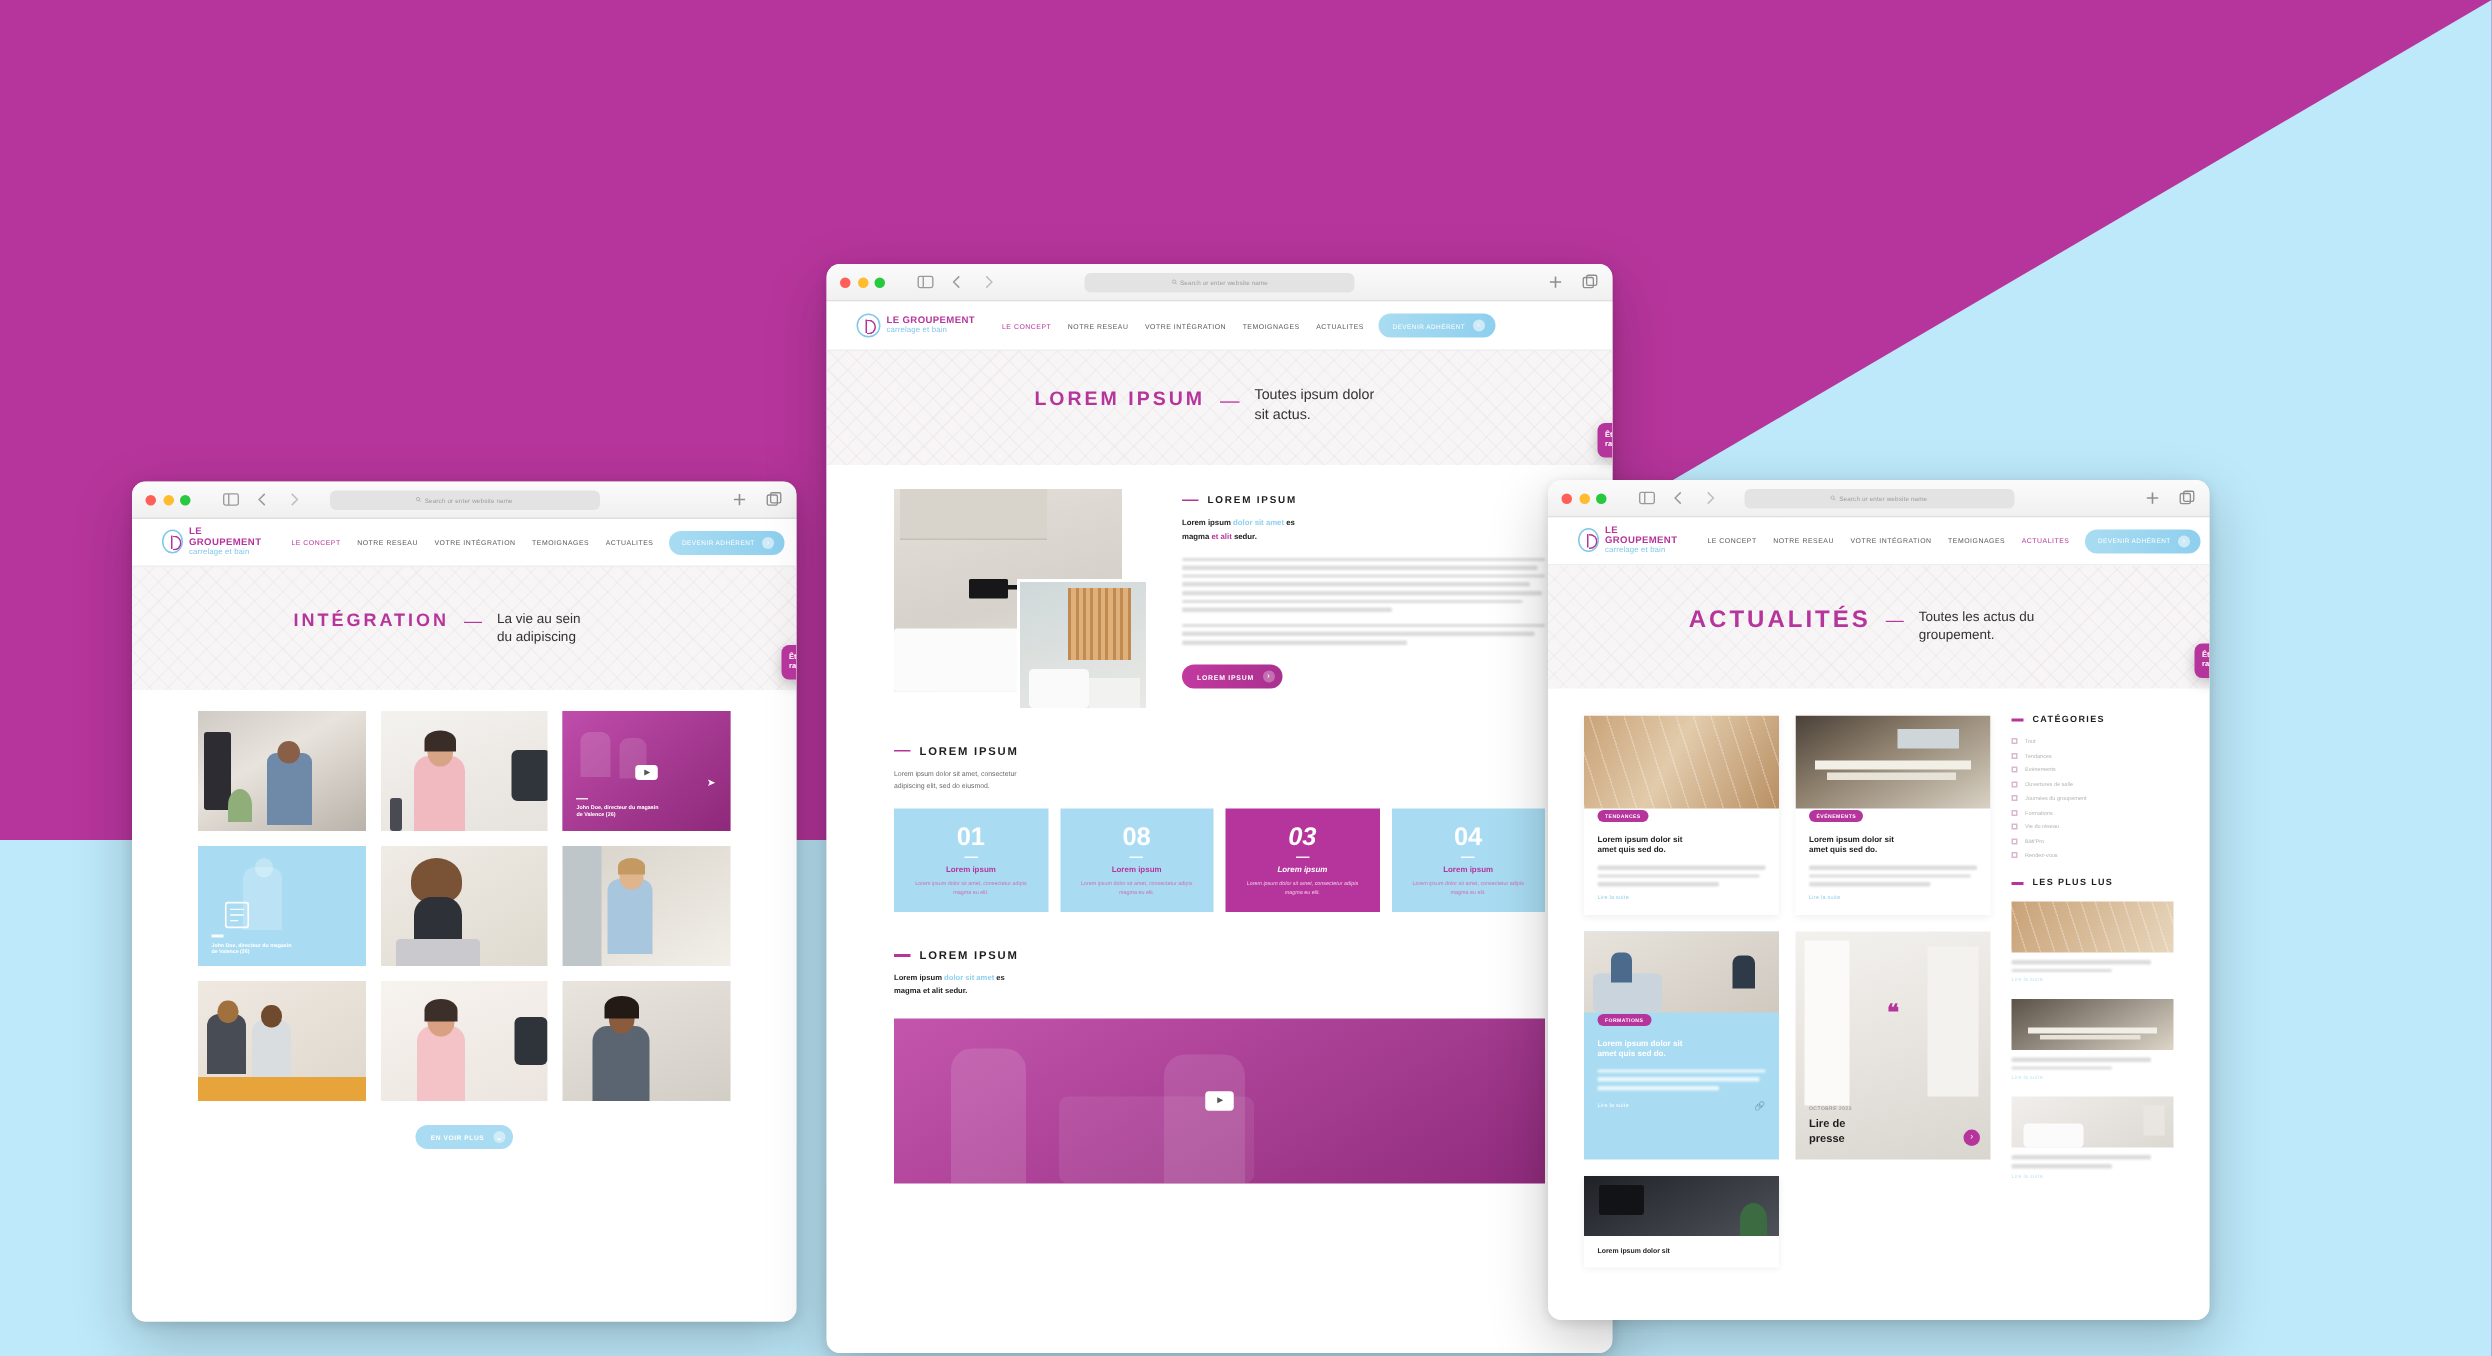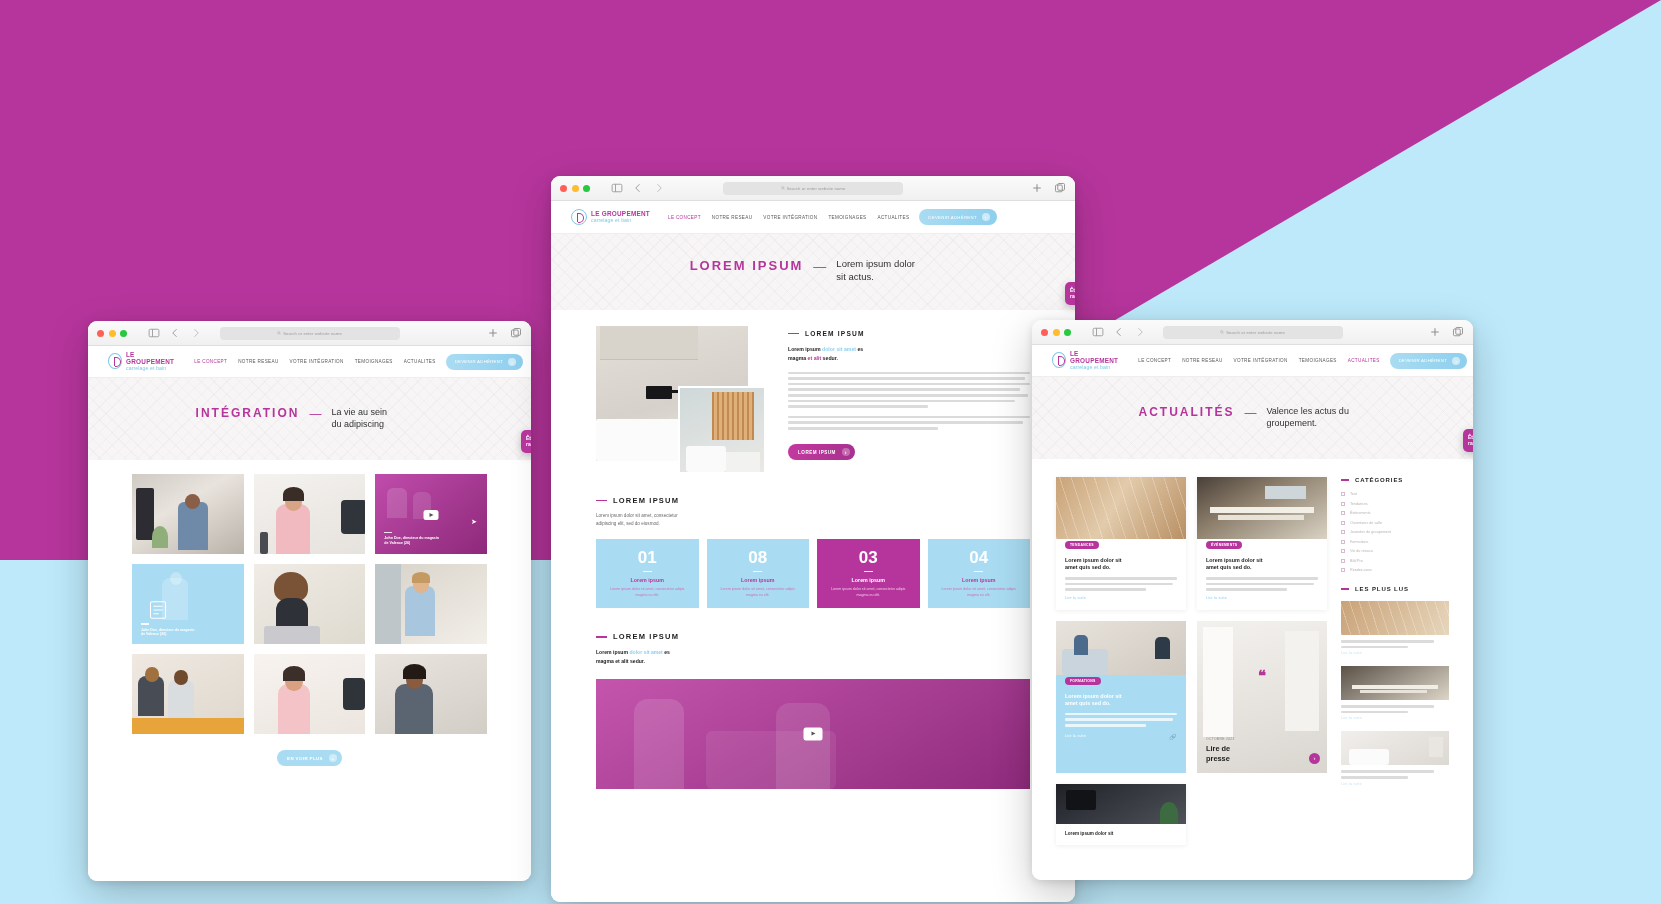--- a/index.html
+++ b/index.html
@@ -161,21 +161,21 @@
 
   
   .numcard { flex:1; padding:10px 8px; text-align:center; }
   .numcard .n { font-size:17px;font-weight:bold;color:#fff;line-height:1; }
   .numcard .nd { width:9px;height:1.4px;background:#fff;margin:5px auto; opacity:.9;}
   .numcard .nt { font-size:5.3px;font-weight:bold;margin-bottom:4px;}
   .numcard .nb { font-size:3.6px;line-height:1.5; }
   .numcard.blue { background:#a9dcf2; }
   .numcard.blue .nt { color:#b6359c; }
   .numcard.blue .nb { color:#cf6fb8; }
-  .numcard.mag { background:#b6359c; }
+  .numcard.mag { background:#b6359c;font-style:italic; }
   .numcard.mag .nt { color:#fff; }
   .numcard.mag .nb { color:#f0c8e6; }
 
   
   .newscard { background:#fff; box-shadow:0 1px 5px rgba(0,0,0,.07); overflow:hidden; }
   .tag {
     background:#b6359c;color:#fff;border-radius:8px;
     font-size:3.4px;font-weight:bold;letter-spacing:.3px;
     padding:2.2px 5px; display:inline-block;
   }
@@ -426,21 +426,21 @@
       <div class="navbtn">
         <span>DEVENIR ADHÉRENT</span>
         <span class="arw">›</span>
       </div>
     </div>
 
     <div class="hero" style="height:76px;padding-top:24px;">
       <div class="hero-title" style="font-size:13px">LOREM IPSUM</div>
       <div class="hero-dash" style="font-size:13px;margin-top:1px">—</div>
       <div class="hero-sub" style="font-size:9.5px;width:100px">
-        <div>Lorem ipsum dolor</div>
+        <div>Toutes ipsum dolor</div>
         <div>sit actus.</div>
       </div>
       <div class="recall" style="top:48px;">
         <span>Être</span>
         
         <div>rappelé</div>
       </div>
     </div>
 
     <div style="background:#fff;padding:16px 45px 0;display:flex;gap:22px;">
@@ -600,24 +600,24 @@
         <div class="navlink">TEMOIGNAGES</div>
         <div class="navlink active">ACTUALITES</div>
       </div>
       <div class="navbtn">
         <span>DEVENIR ADHÉRENT</span>
         <span class="arw">›</span>
       </div>
     </div>
 
     <div class="hero" style="height:82px;padding-top:28px;">
-      <div class="hero-title" style="font-size:12px">ACTUALITÉS</div>
+      <div class="hero-title" style="font-size:16px">ACTUALITÉS</div>
       <div class="hero-dash" style="font-size:12px;margin-top:1px">—</div>
       <div class="hero-sub" style="font-size:9px;width:100px">
-        <div>Valence les actus du</div>
+        <div>Toutes les actus du</div>
         <div>groupement.</div>
       </div>
       <div class="recall" style="top:52px;">
         <span>Être</span>
         
         <div>rappelé</div>
       </div>
     </div>
 
     <div style="background:#fff;padding:18px 24px 0;display:flex;gap:14px;">

